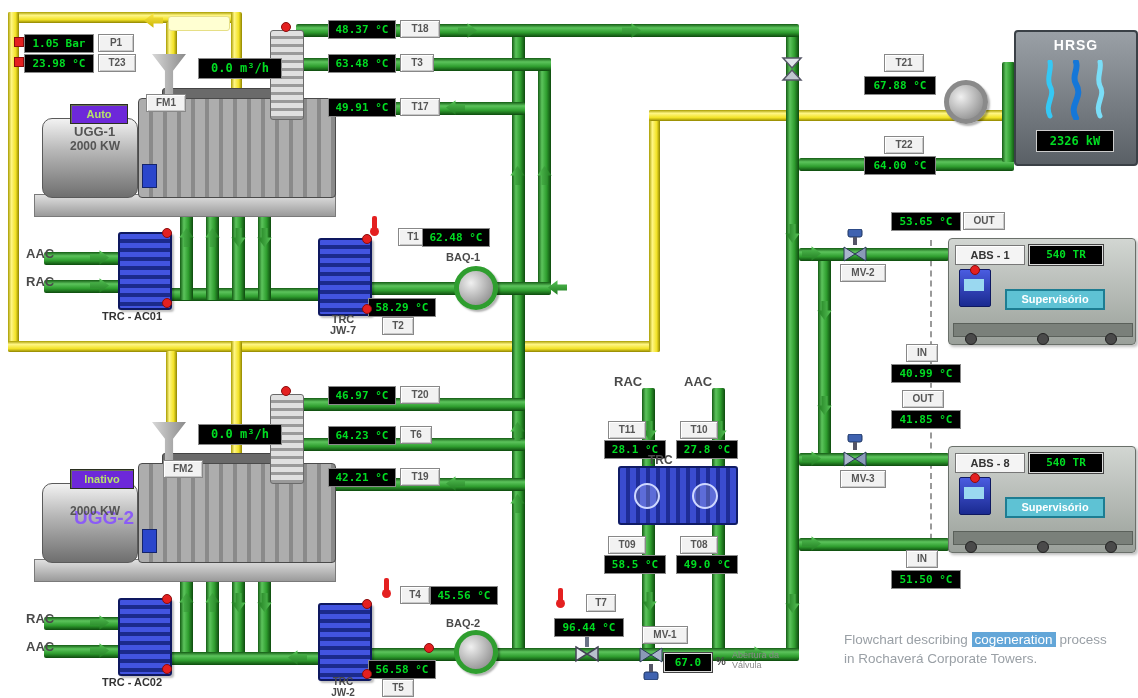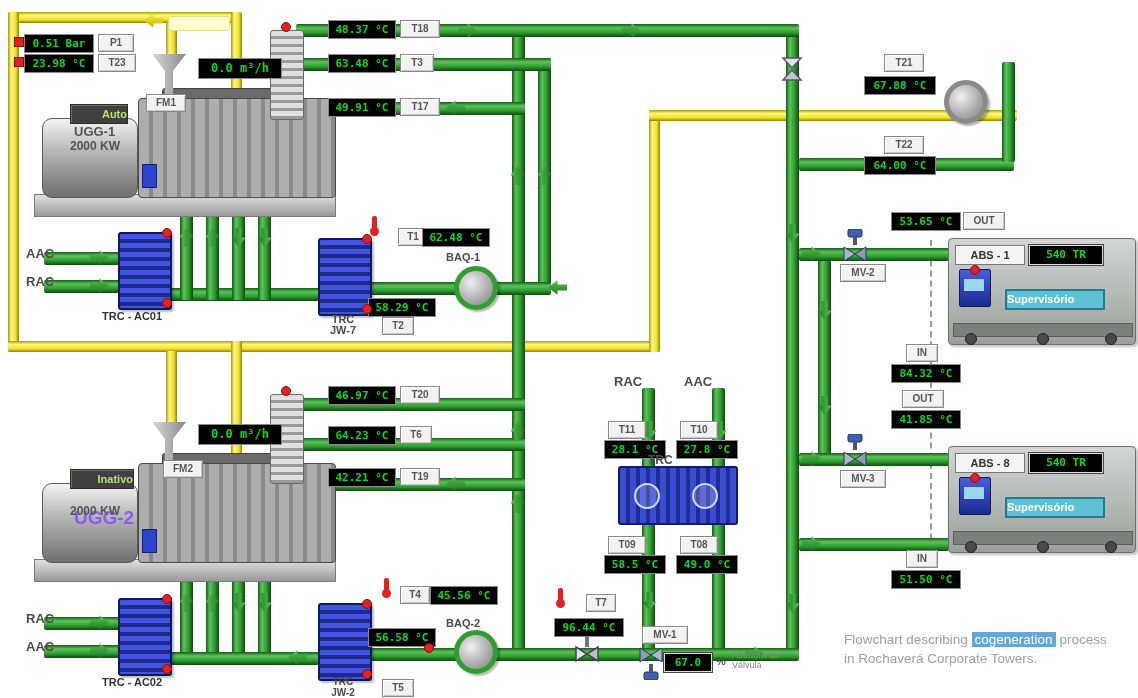--- a/index.html
+++ b/index.html
@@ -7,36 +7,36 @@
   .pg-h,.pg-v,.py-h,.py-v{position:absolute;z-index:1;border-radius:2px}
   .pg-h{height:13px;background:linear-gradient(180deg,#145c14,#5cc45c 30%,#2f9e2f 65%,#0e4a0e)}
   .pg-v{width:13px;background:linear-gradient(90deg,#145c14,#5cc45c 30%,#2f9e2f 65%,#0e4a0e)}
   .py-h{height:11px;background:linear-gradient(180deg,#a89c00,#fff685 30%,#f2e226 70%,#8f8400)}
   .py-v{width:11px;background:linear-gradient(90deg,#a89c00,#fff685 30%,#f2e226 70%,#8f8400)}
   .arr{position:absolute;width:19px;height:15px;background:linear-gradient(180deg,#57c457,#1e7a1e);clip-path:polygon(0 30%,50% 30%,50% 2%,100% 50%,50% 98%,50% 70%,0 70%);z-index:4}
   .arr.l{transform:scaleX(-1)}.arr.u{transform:rotate(-90deg)}.arr.d{transform:rotate(90deg)}
   .arr.y{background:linear-gradient(180deg,#ffe94a,#c8b400)}
   .val{position:absolute;z-index:6;background:#000;color:#00dd22;border:1px solid #8a8a8a;font:bold 11px "DejaVu Sans Mono",monospace;height:17px;line-height:17px;text-align:center}
   .lbl{position:absolute;z-index:6;background:#f2f2f2;color:#555;border:1px solid #888;box-shadow:inset 1px 1px 0 #fff,inset -1px -1px 0 #c8c8c8;font:bold 10px "Liberation Sans",sans-serif;height:16px;line-height:16px;text-align:center}
-  .status{position:absolute;z-index:6;background:#404040;color:#b6e36a;border:1px solid #2a2f20;box-shadow:inset 1px 1px 0 #6a705a;font:bold 11px "Liberation Sans",sans-serif;text-align:right;height:18px;line-height:18px}
+  .status{position:absolute;z-index:6;background:#6d28d9;color:#b6e36a;border:1px solid #2a2f20;box-shadow:inset 1px 1px 0 #6a705a;font:bold 11px "Liberation Sans",sans-serif;text-align:center;height:18px;line-height:18px}
   .txt{position:absolute;z-index:6;color:#4a4a4a;font-weight:bold;font-size:12px;white-space:nowrap}
   .hx{position:absolute;z-index:2;width:50px;height:74px;background:repeating-linear-gradient(180deg,#4254e0 0 5px,#1b2a8c 5px 9px);border:2px solid #0e1860;border-radius:3px;box-shadow:2px 2px 2px rgba(0,0,0,.25)}
   .rdot{position:absolute;z-index:7;width:8px;height:8px;background:#e42020;border:1px solid #8a0c0c;border-radius:50%}
   .rsq{position:absolute;z-index:7;width:8px;height:8px;background:#e42020;border:1px solid #8a0c0c}
   .pump{position:absolute;z-index:3;width:34px;height:34px;border-radius:50%;border:5px solid #2f9e2f;background:radial-gradient(circle at 35% 35%,#f0f0f0,#7a7a7a);box-shadow:2px 2px 2px rgba(0,0,0,.3)}
   .pump.gray{border-color:#8a8a8a}
   .cooler{position:absolute;z-index:2;width:32px;height:88px;background:repeating-linear-gradient(180deg,#e0e0e0 0 5px,#9a9a9a 5px 8px);border:1px solid #6a6a6a;border-radius:3px}
   .radiator{position:absolute;z-index:2;width:116px;height:55px;background:repeating-linear-gradient(90deg,#3a4cd0 0 6px,#1e2c96 6px 10px);border:2px solid #101c66;border-radius:3px}
   .fan{position:absolute;width:22px;height:22px;border-radius:50%;border:2px solid #cfd8ff;background:rgba(255,255,255,.18)}
   .dash-v{position:absolute;z-index:0;border-left:2px dashed #9a9a9a}
   .funnel{position:absolute;z-index:2;width:34px;height:42px;background:linear-gradient(90deg,#d8d8d8,#8a8a8a);clip-path:polygon(0 0,100% 0,62% 40%,62% 100%,38% 100%,38% 40%)}
   .chiller{position:absolute;z-index:2;width:186px;height:105px;background:linear-gradient(180deg,#d2d6d2,#9aa09a);border:1px solid #6a706a;border-radius:4px;box-shadow:2px 2px 3px rgba(0,0,0,.25)}
   .ch-name{position:absolute;background:#f4f4f4;border:1px solid #777;box-shadow:inset 1px 1px 0 #fff;font:bold 11px "Liberation Sans",sans-serif;color:#333;text-align:center;height:18px;line-height:18px}
   .ch-cap{position:absolute;background:#000;color:#00dd22;border:1px solid #ddd;outline:1px solid #444;font:bold 11px "DejaVu Sans Mono",monospace;text-align:center;height:18px;line-height:18px}
-  .ch-super{position:absolute;background:#5ec2d4;color:#fff;border:2px solid #1d7d92;font:bold 11px "Liberation Sans",sans-serif;height:17px;line-height:17px}
+  .ch-super{position:absolute;background:#5ec2d4;color:#fff;border:2px solid #1d7d92;font:bold 11px "Liberation Sans",sans-serif;text-align:center;height:17px;line-height:17px}
   .ch-icon{position:absolute;width:30px;height:36px;background:linear-gradient(180deg,#4a5ce0,#1a2a90);border:1px solid #0e1860;border-radius:2px}
   .ch-base{position:absolute;background:#7a807a;border:1px solid #5a605a}
   .wheel{position:absolute;width:10px;height:10px;border-radius:50%;background:#4a4a4a;border:1px solid #222}
   .hrsg{position:absolute;z-index:2;width:120px;height:132px;background:linear-gradient(180deg,#9aa0a6,#5a6066);border:2px solid #3a4046;border-radius:4px}
   .hrsg-title{position:absolute;width:100%;text-align:center;top:5px;color:#fff;font:bold 14px "Liberation Sans",sans-serif;letter-spacing:1px}
   .hrsg-val{position:absolute;left:20px;top:98px;width:76px;height:20px;background:#000;color:#00dd22;border:1px solid #ccc;font:bold 12px "DejaVu Sans Mono",monospace;text-align:center;line-height:20px}
   .therm{position:absolute;z-index:7;width:5px;height:14px;background:#e42020;border-radius:2px}
   .therm::after{content:"";position:absolute;left:-2px;top:11px;width:9px;height:9px;background:#e42020;border-radius:50%}
   .valve{position:absolute;z-index:4}
   .genset{position:absolute;z-index:2;width:312px;height:125px}
@@ -217,20 +217,31 @@
         <rect x="6" y="0" width="14" height="8" rx="2" fill="#3f62b0" stroke="#1d3560"></rect>
         <rect x="11" y="8" width="4" height="8" fill="#556"></rect>
         <path d="M2 18 L13 25 L2 32 Z" fill="#aab6cc" stroke="#2a3a55"></path>
         <path d="M24 18 L13 25 L24 32 Z" fill="#8a9ab8" stroke="#2a3a55"></path>
       </svg>
   </div>
   <div class="lbl" style="left:642px;top:626px;width:44px">MV-1</div>
   <div class="lbl" style="left:840px;top:264px;width:44px">MV-2</div>
   <div class="lbl" style="left:840px;top:470px;width:44px">MV-3</div>
 
+  <div class="hrsg" style="left:1014px;top:30px">
+    <div class="hrsg-title">HRSG</div>
+    <svg width="76" height="60" viewBox="0 0 76 60" style="position:absolute;left:22px;top:28px">
+        <g fill="none" stroke-linecap="round">
+          <path d="M12 56 C6 44 18 36 12 26 C8 18 14 10 12 2" stroke="#35c8f5" stroke-width="5"></path>
+          <path d="M38 58 C30 44 46 38 38 24 C33 16 41 10 38 2" stroke="#1577d8" stroke-width="6"></path>
+          <path d="M62 56 C56 44 68 36 62 26 C58 18 64 10 62 2" stroke="#7adef8" stroke-width="5"></path>
+        </g>
+      </svg>
+    <div class="hrsg-val">2326 kW</div>
+  </div>
 
   <div class="dash-v" style="left:930px;top:240px;height:320px"></div>
   <div class="chiller" style="left:948px;top:238px">
     <div class="ch-name" style="left:6px;top:6px;width:68px">ABS - 1</div>
     <div class="ch-cap" style="left:80px;top:6px;width:72px">540 TR</div>
     <div class="ch-icon" style="left:10px;top:30px">
       <div style="position:absolute;left:4px;top:9px;width:20px;height:12px;background:#9ad8f0"></div>
       <div class="rdot" style="left:10px;top:-5px"></div>
     </div>
     <div class="ch-super" style="left:56px;top:50px;width:96px">Supervisório</div>
@@ -247,21 +258,21 @@
       <div class="rdot" style="left:10px;top:-5px"></div>
     </div>
     <div class="ch-super" style="left:56px;top:50px;width:96px">Supervisório</div>
     <div class="ch-base" style="left:4px;top:84px;width:178px;height:12px"></div>
     <div class="wheel" style="left:16px;top:94px"></div>
     <div class="wheel" style="left:88px;top:94px"></div>
     <div class="wheel" style="left:156px;top:94px"></div>
   </div>
 
   <div class="rsq" style="left:14px;top:37px"></div>
-  <div class="val" style="left:24px;top:34px;width:68px">0.51 Bar</div>
+  <div class="val" style="left:24px;top:34px;width:68px">1.05 Bar</div>
   <div class="lbl" style="left:98px;top:34px;width:34px">P1</div>
   <div class="rsq" style="left:14px;top:57px"></div>
   <div class="val" style="left:24px;top:54px;width:68px">23.98 °C</div>
   <div class="lbl" style="left:98px;top:54px;width:36px">T23</div>
   <div class="val" style="left:198px;top:58px;width:82px;height:19px;line-height:19px;font-size:12px">0.0 m³/h</div>
   <div class="lbl" style="left:146px;top:94px;width:38px">FM1</div>
 
   <div class="status" style="left:70px;top:104px;width:56px">Auto</div>
   <div class="txt" style="left:74px;top:124px;font-size:13px;color:#555">UGG-1</div>
   <div class="txt" style="left:70px;top:139px;color:#555">2000 KW</div>
@@ -304,21 +315,21 @@
   <div class="txt" style="left:26px;top:639px;font-size:13px">AAC</div>
   <div class="txt" style="left:102px;top:676px;font-size:11px;color:#333">TRC - AC02</div>
   <div class="txt" style="left:318px;top:676px;width:50px;text-align:center;font-size:10px;line-height:11px">
     <span>TRC</span><br>
     <span>JW-2</span>
   </div>
 
   <div class="therm" style="left:384px;top:578px"></div>
   <div class="lbl" style="left:400px;top:586px;width:28px">T4</div>
   <div class="val" style="left:430px;top:586px;width:66px">45.56 °C</div>
-  <div class="val" style="left:368px;top:628px;width:66px">56.58 °C</div>
+  <div class="val" style="left:368px;top:660px;width:66px">56.58 °C</div>
   <div class="lbl" style="left:382px;top:679px;width:30px">T5</div>
 
   <div class="txt" style="left:614px;top:374px;font-size:13px">RAC</div>
   <div class="txt" style="left:684px;top:374px;font-size:13px">AAC</div>
   <div class="lbl" style="left:608px;top:421px;width:36px">T11</div>
   <div class="val" style="left:604px;top:440px;width:60px">28.1 °C</div>
   <div class="lbl" style="left:680px;top:421px;width:36px">T10</div>
   <div class="val" style="left:676px;top:440px;width:60px">27.8 °C</div>
   <div class="txt" style="left:648px;top:453px;font-size:12px">TRC</div>
   <div class="lbl" style="left:608px;top:536px;width:36px">T09</div>
@@ -337,21 +348,21 @@
   </div>
 
   <div class="lbl" style="left:884px;top:54px;width:38px">T21</div>
   <div class="val" style="left:864px;top:76px;width:70px">67.88 °C</div>
   <div class="lbl" style="left:884px;top:136px;width:38px">T22</div>
   <div class="val" style="left:864px;top:156px;width:70px">64.00 °C</div>
 
   <div class="val" style="left:891px;top:212px;width:68px">53.65 °C</div>
   <div class="lbl" style="left:963px;top:212px;width:40px">OUT</div>
   <div class="lbl" style="left:906px;top:344px;width:30px">IN</div>
-  <div class="val" style="left:891px;top:364px;width:68px">84.32 °C</div>
+  <div class="val" style="left:891px;top:364px;width:68px">40.99 °C</div>
   <div class="lbl" style="left:902px;top:390px;width:40px">OUT</div>
   <div class="val" style="left:891px;top:410px;width:68px">41.85 °C</div>
   <div class="lbl" style="left:906px;top:550px;width:30px">IN</div>
   <div class="val" style="left:891px;top:570px;width:68px">51.50 °C</div>
 
   <div class="cap">
     <span>Flowchart describing </span><span class="hl">cogeneration</span><span> process</span><br>
     <span>in Rochaverá Corporate Towers.</span>
   </div>
 

